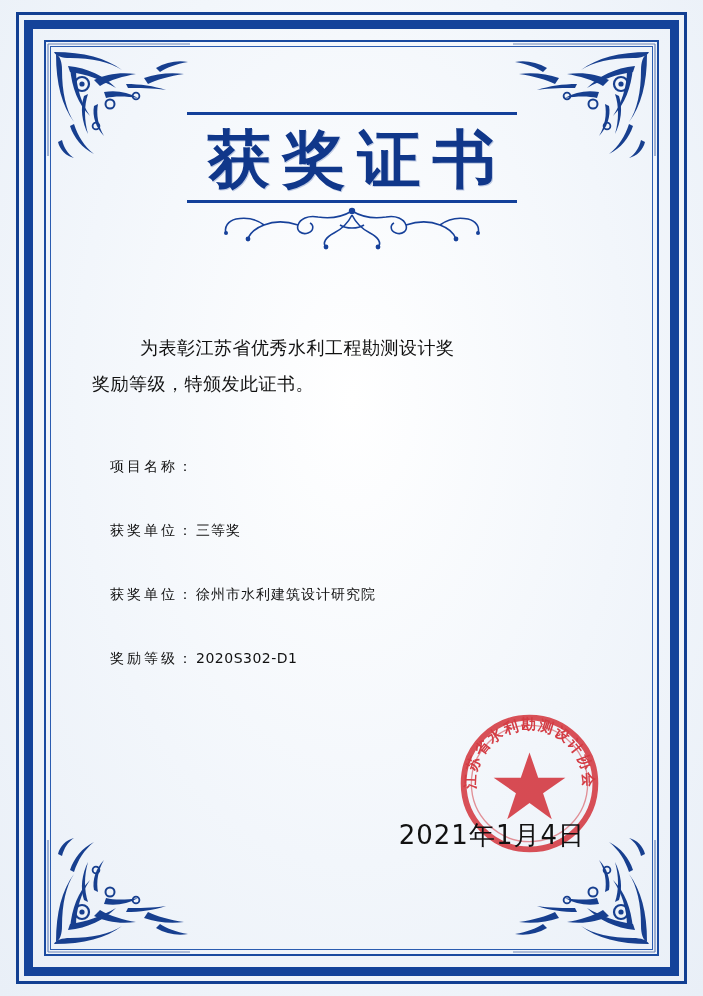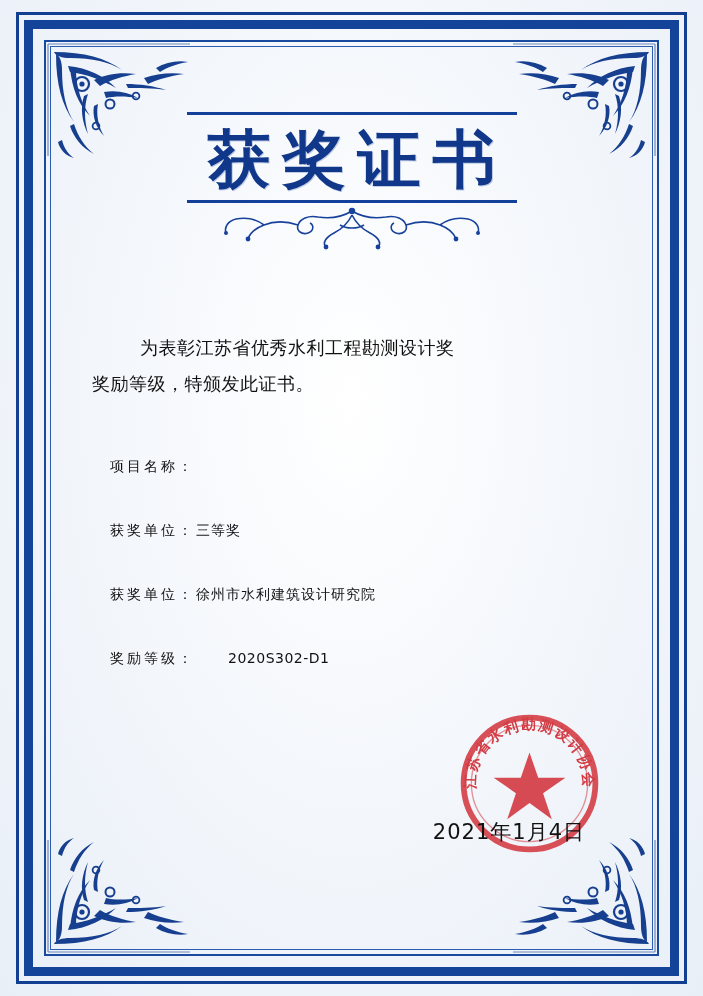--- a/index.html
+++ b/index.html
@@ -133,29 +133,28 @@
     white-space: nowrap;
   }
   .field-colon { margin: 0 4px 0 0; }
   .field-value {
     letter-spacing: 1px;
     white-space: nowrap;
   }
   .field-row.num .field-value {
     font-family: "DejaVu Sans", "Liberation Sans", sans-serif;
     letter-spacing: 0.5px;
-    margin-left: 32px;
   }
 
   
   .date-line {
     position: absolute;
     right: 118px;
     top: 818px;
-    font-size: 21px;
+    font-size: 26px;
     color: #111111;
     letter-spacing: 1px;
     white-space: nowrap;
   }
 
   
   .seal {
     position: absolute;
     left: 452px;
     top: 706px;

